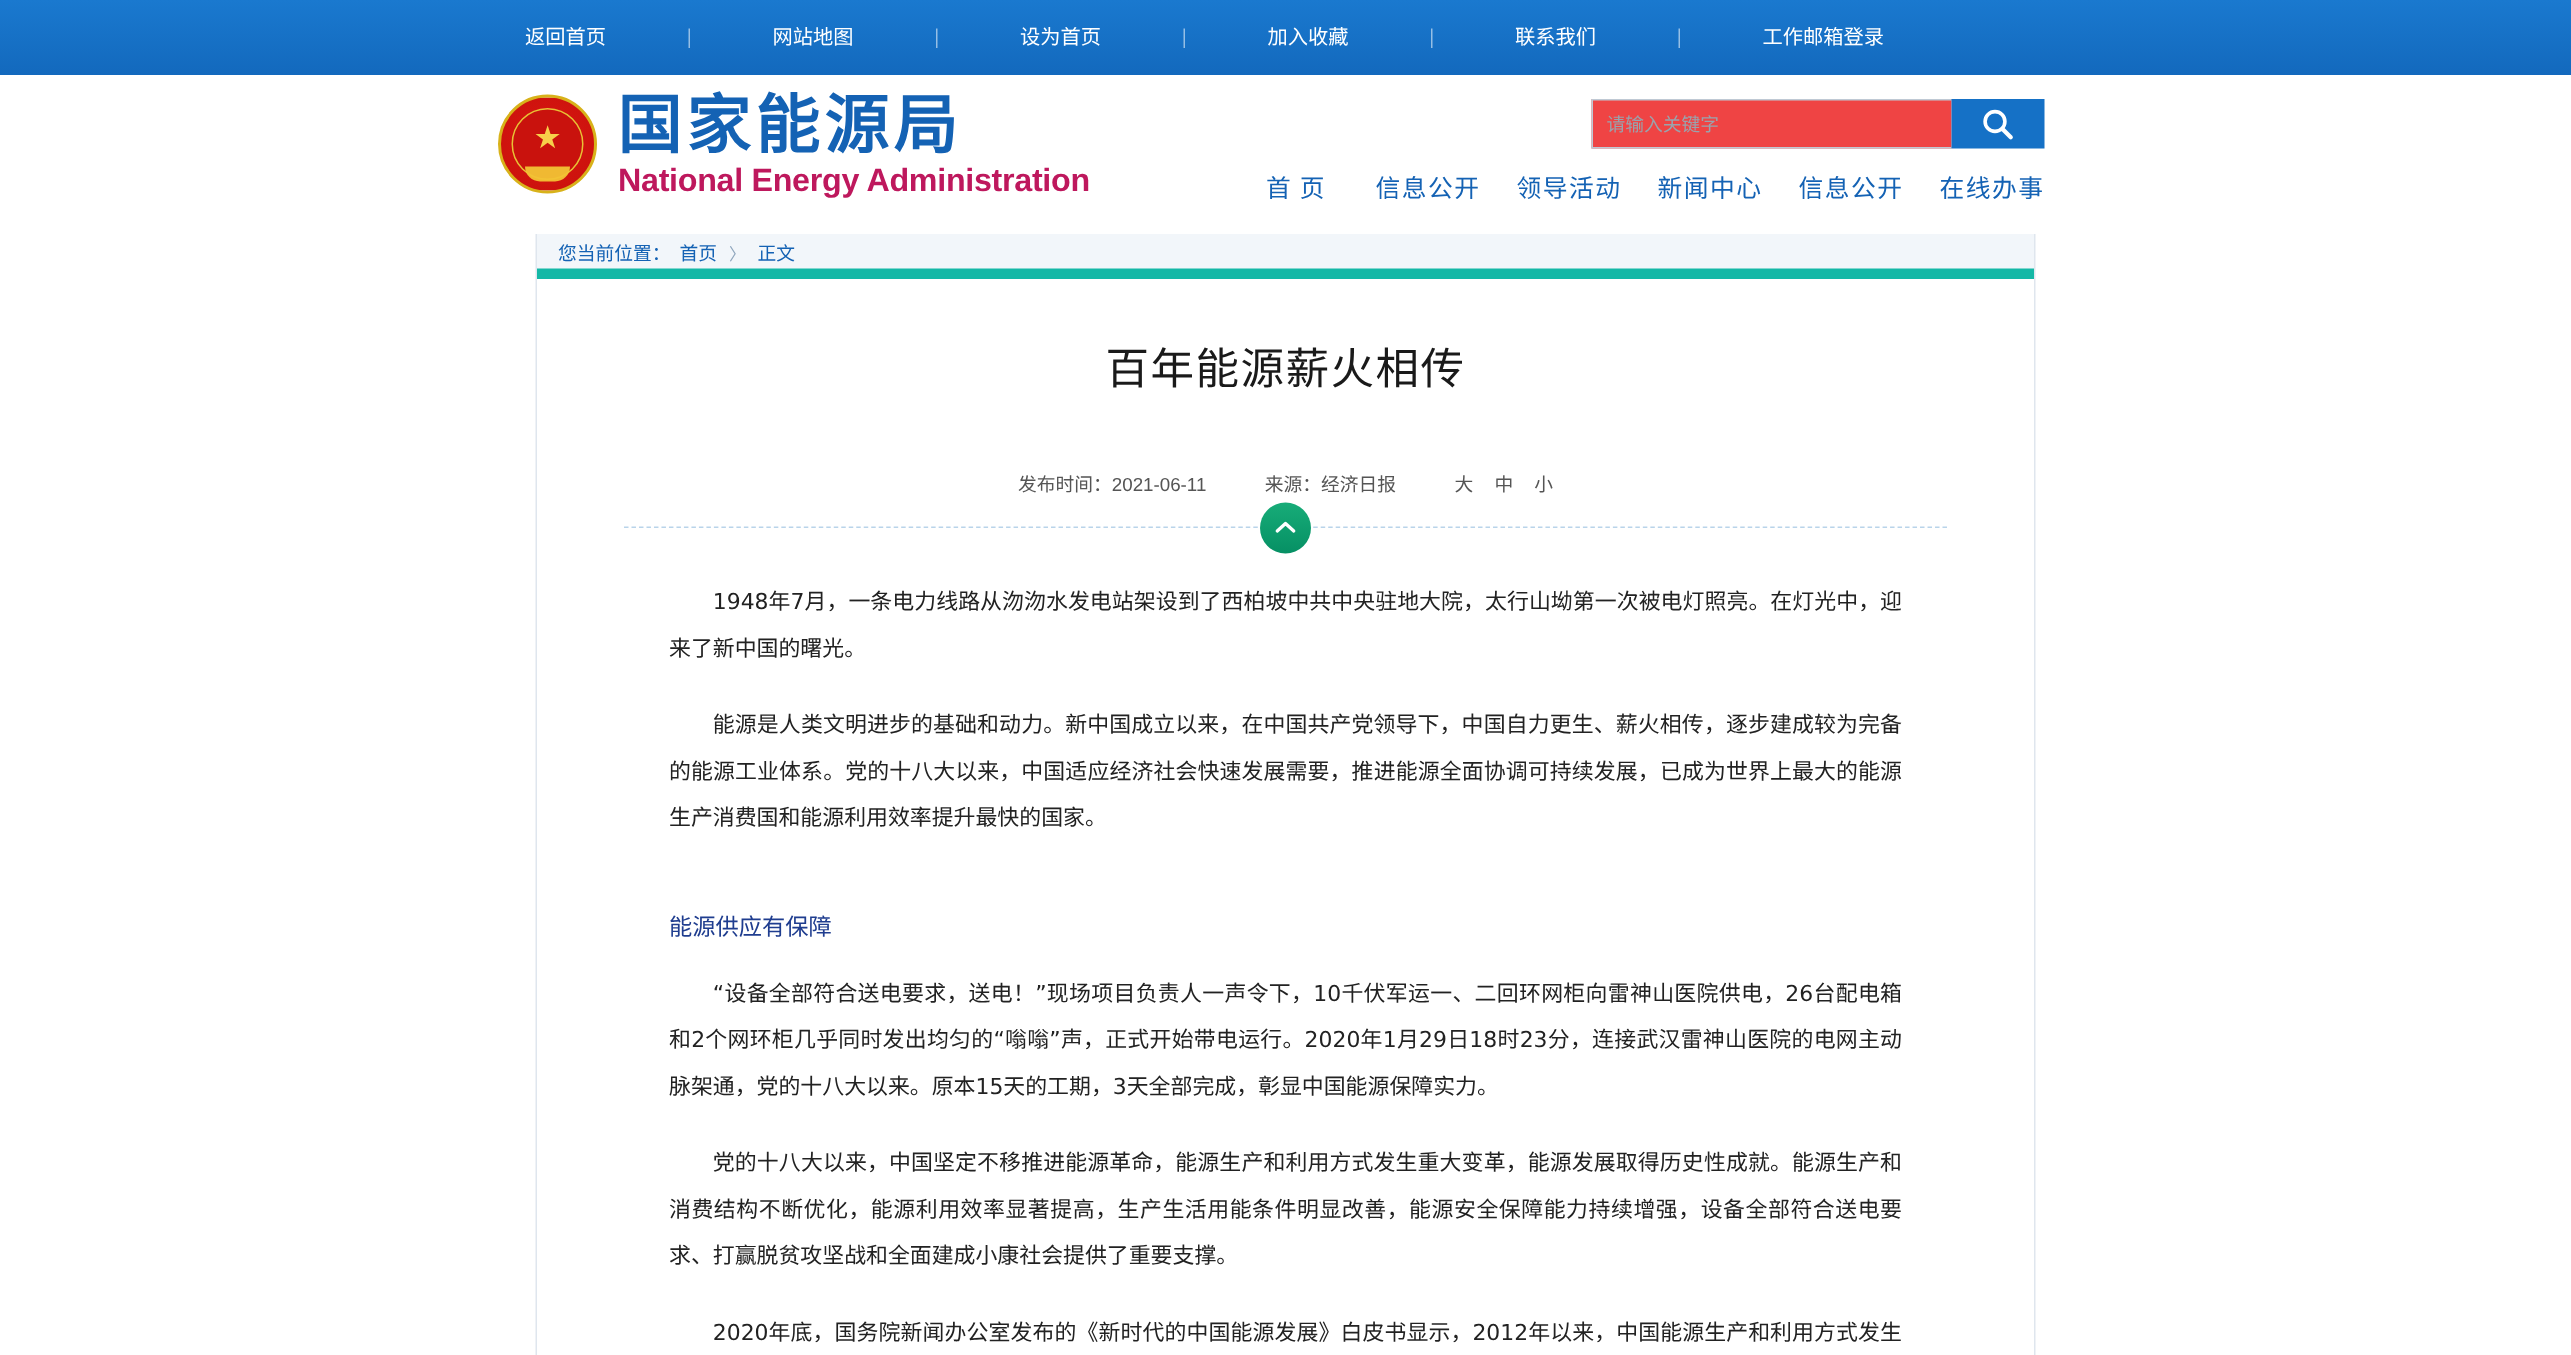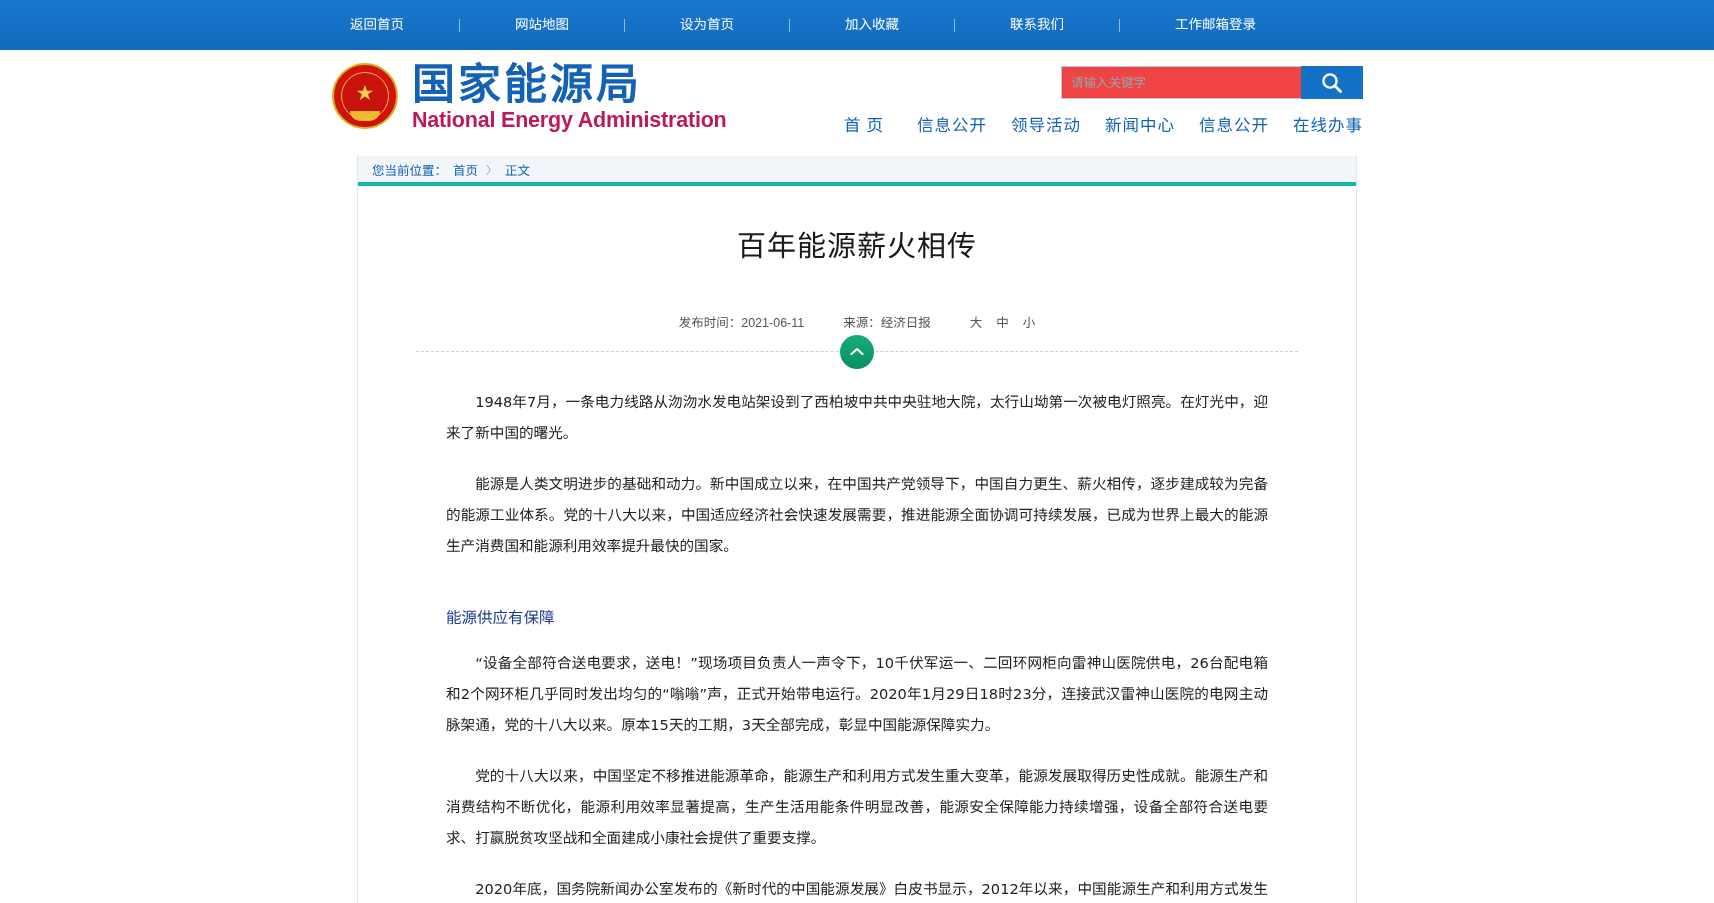--- a/index.html
+++ b/index.html
@@ -169,21 +169,21 @@
     width: 1000px;
     margin: 0 auto;
     background: #ffffff;
     border-left: 1px solid #dfe6ee;
     border-right: 1px solid #dfe6ee;
     position: relative;
   }
   .breadcrumb {
     height: 30px;
     background: #f2f6fa;
-    border-bottom: 4px solid #14b8a6;
+    border-bottom: 7px solid #14b8a6;
     display: flex;
     align-items: center;
     padding-left: 14px;
     font-size: 12.5px;
     color: #1462b4;
   }
   .breadcrumb .label { color: #1462b4; }
   .breadcrumb a { color: #1462b4; text-decoration: none; padding: 0 6px; }
   .breadcrumb .sep { color: #8fa6bd; padding: 0 2px; font-size: 11px;}
 

